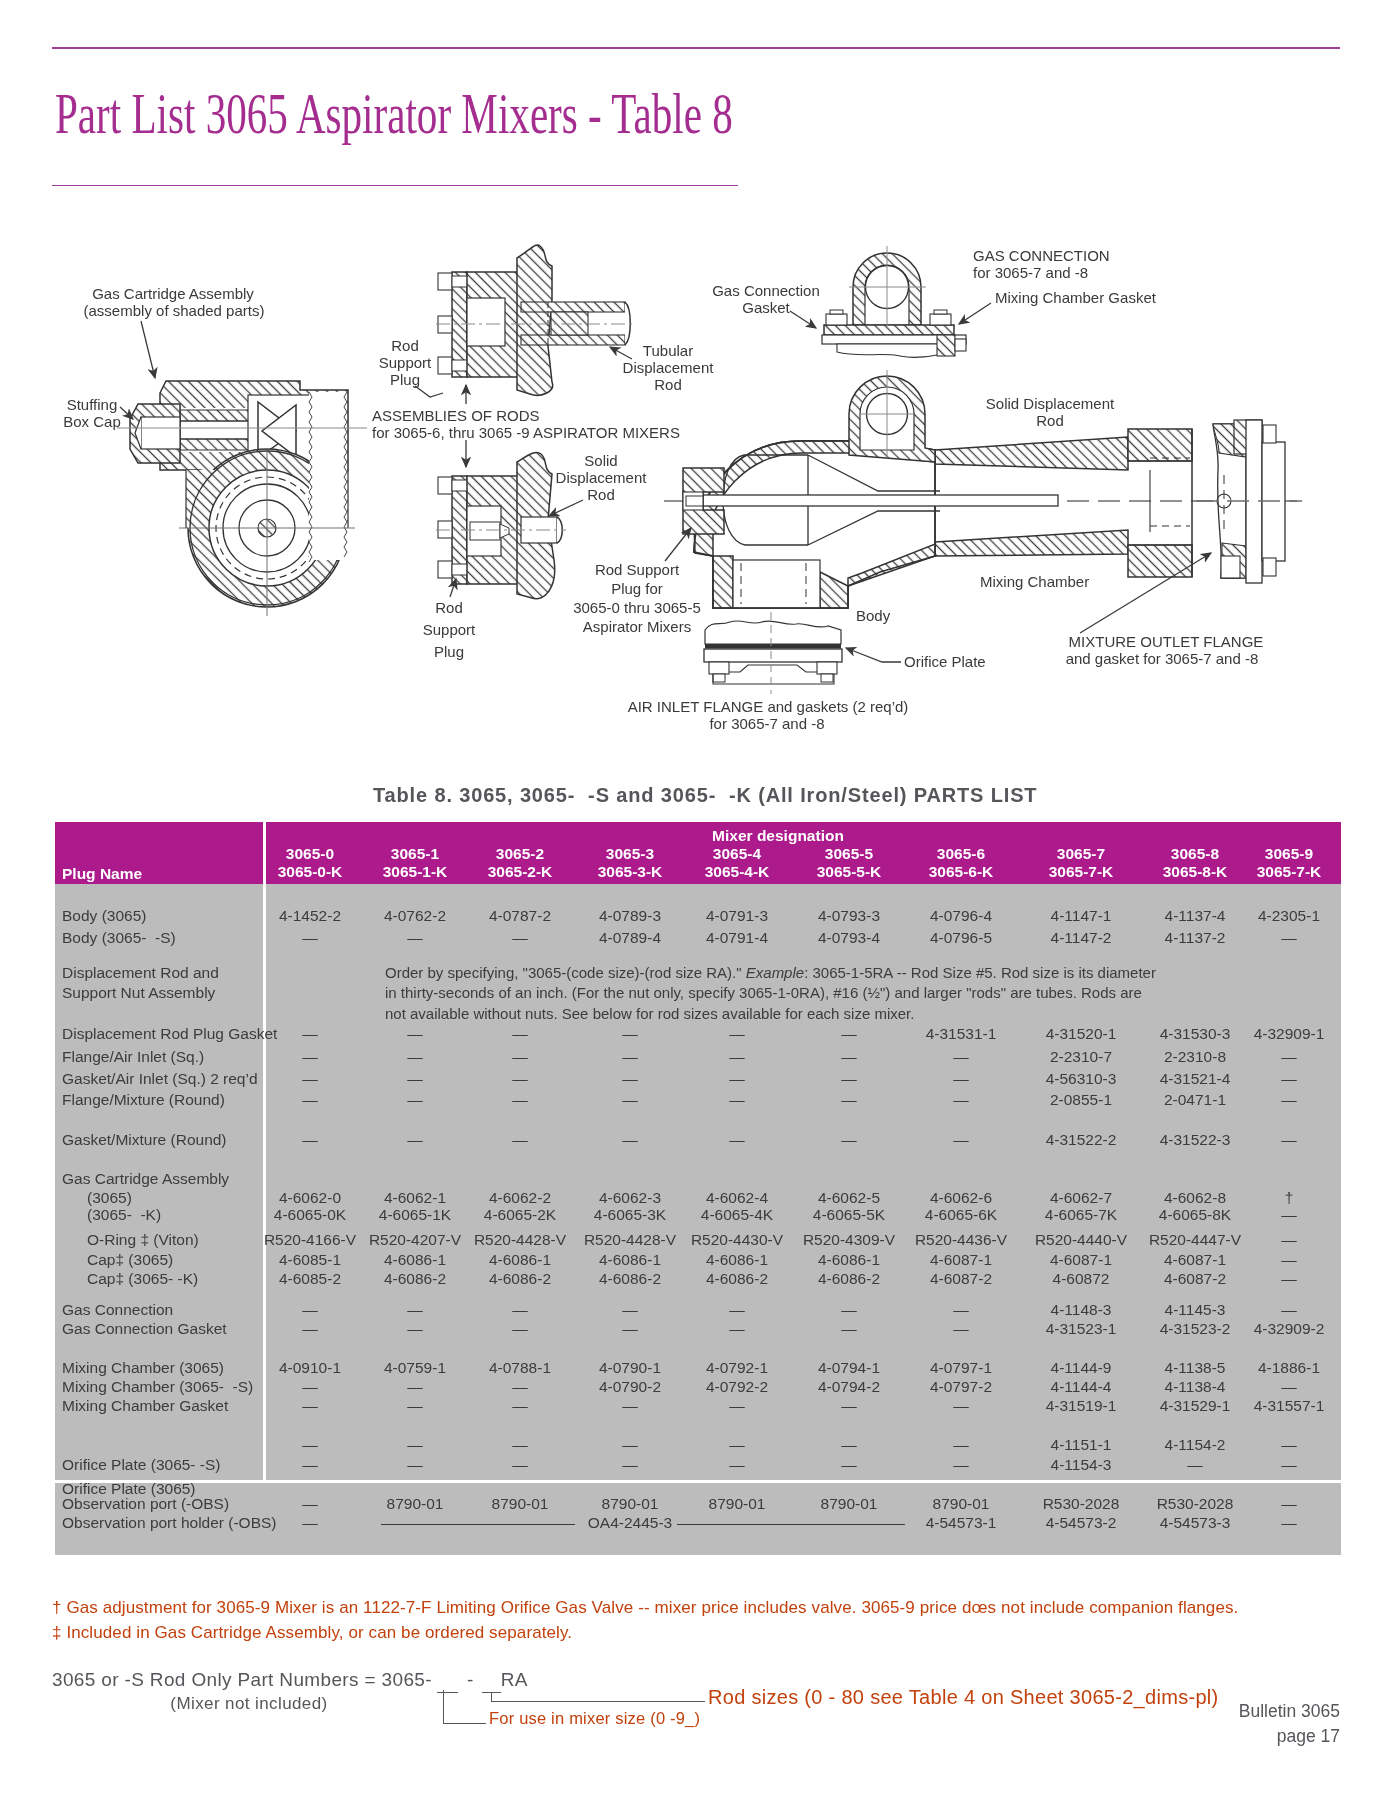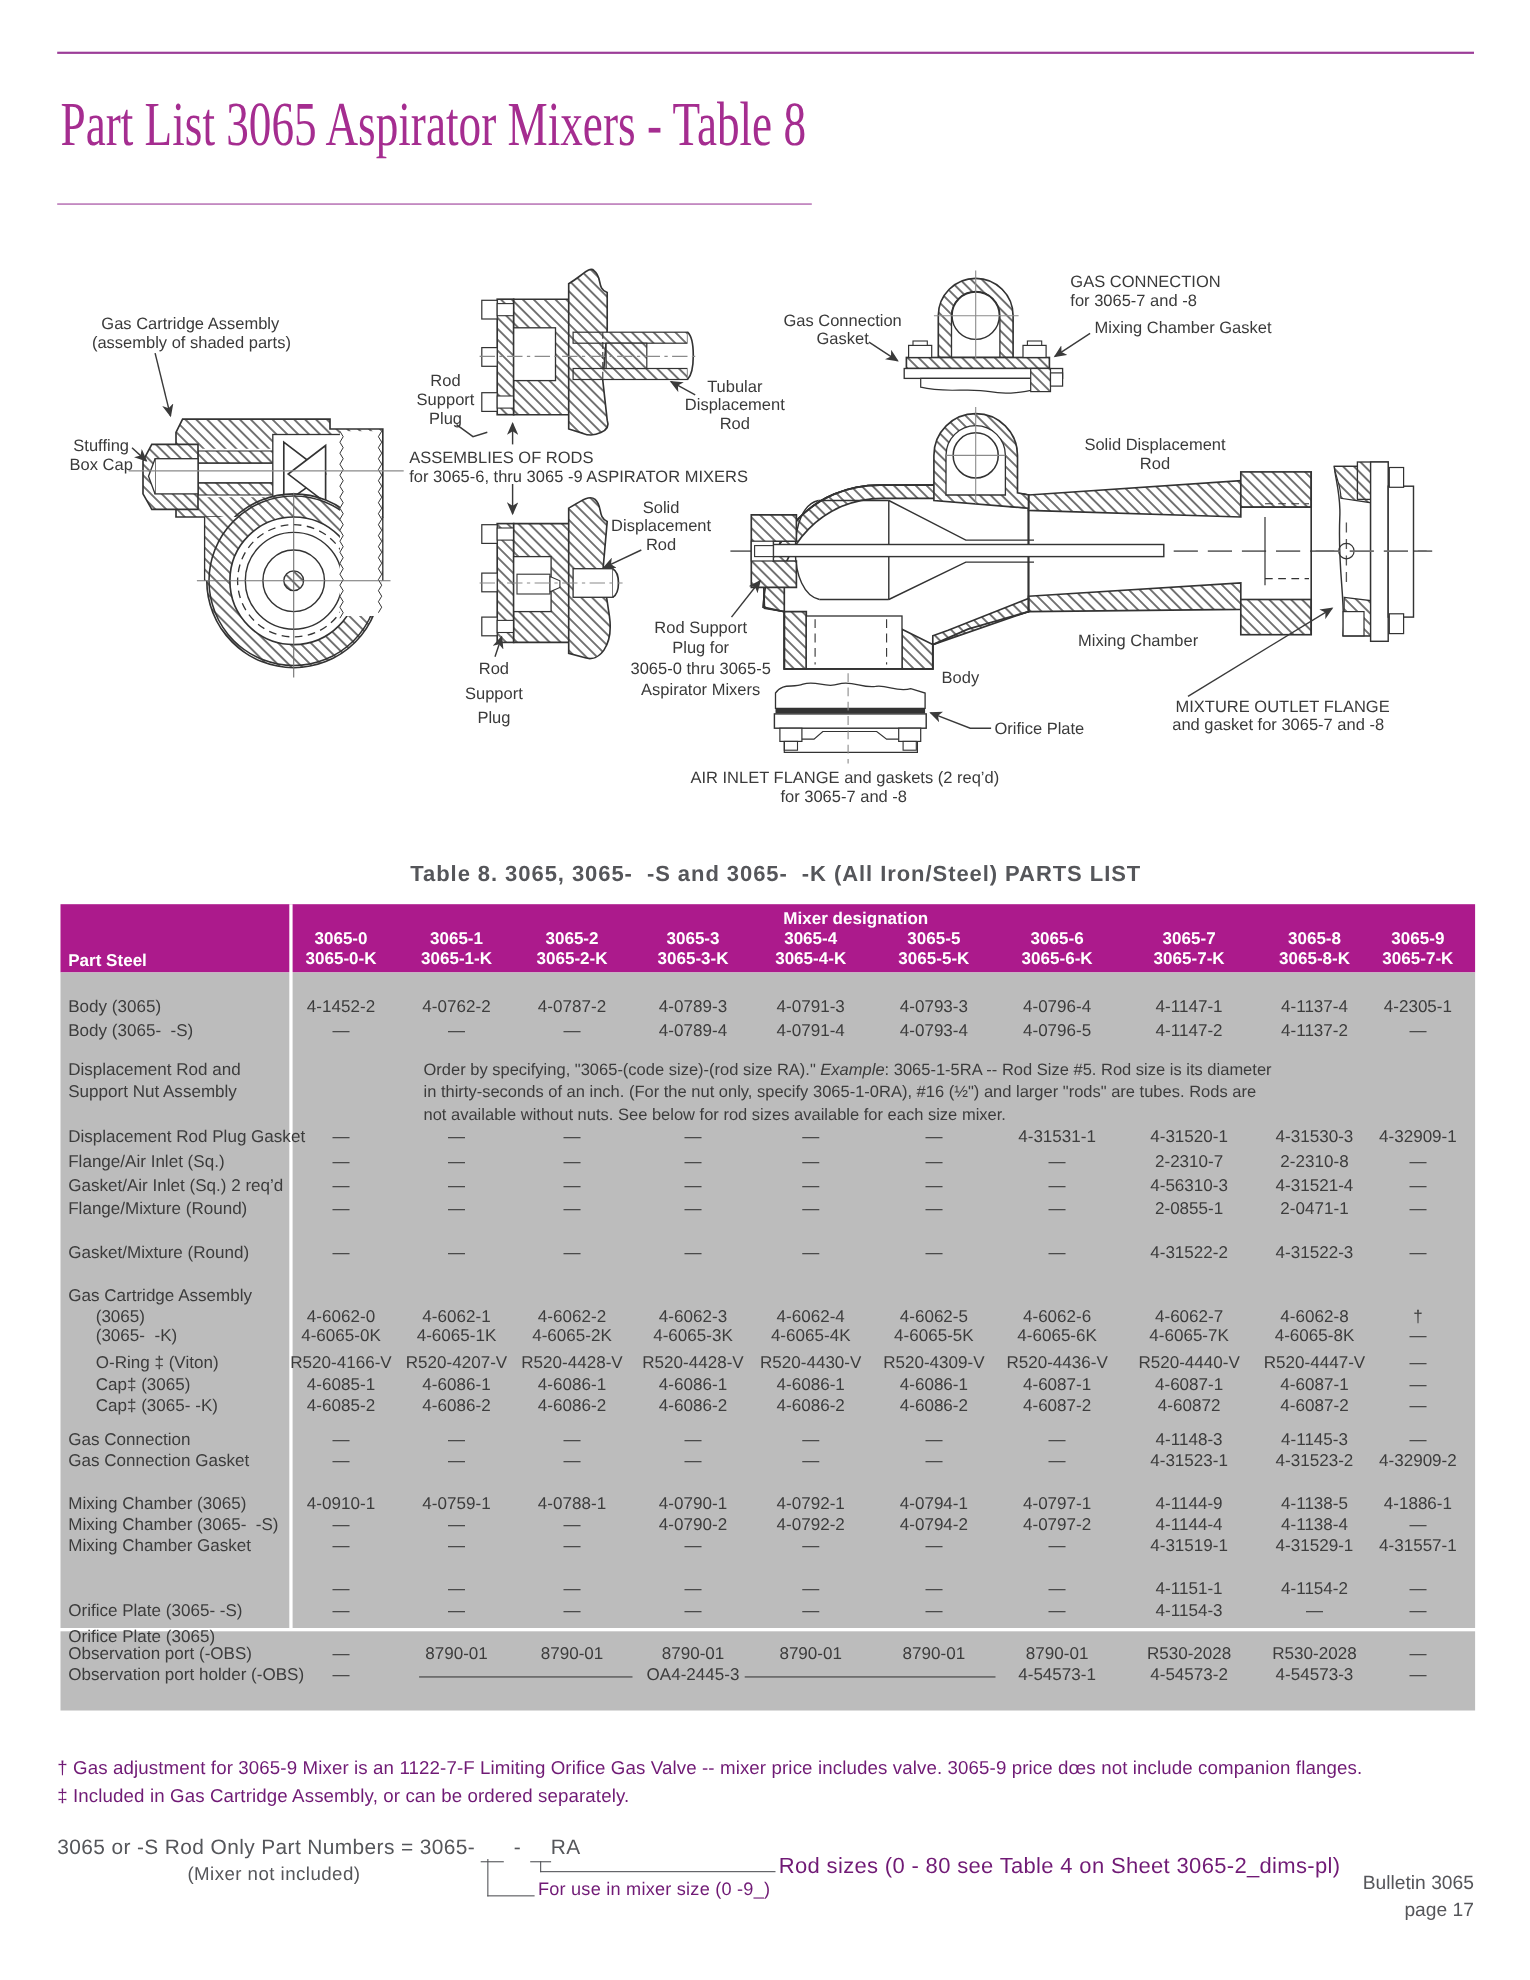--- a/index.html
+++ b/index.html
@@ -2,21 +2,21 @@
 <html><head><meta charset="utf-8">
 <style>
 html,body{margin:0;padding:0;background:#ffffff;}
 body{width:1391px;height:1800px;position:relative;font-family:"Liberation Sans",sans-serif;overflow:hidden;}
 .abs{position:absolute;}
 .c{position:absolute;text-align:center;font-size:15.5px;color:#3c3c3c;line-height:20px;height:20px;white-space:nowrap;}
 .pn{position:absolute;font-size:15.5px;color:#3c3c3c;line-height:20px;height:20px;white-space:nowrap;}
 .nt{position:absolute;font-size:15px;color:#3c3c3c;line-height:20px;height:20px;white-space:nowrap;}
 .hc{position:absolute;text-align:center;font-size:15.5px;font-weight:bold;color:#ffffff;line-height:17px;height:17px;white-space:nowrap;}
 .hl{position:absolute;border-top:1.5px solid #3c3c3c;height:0;}
-.ft{position:absolute;font-size:17px;color:#701a75;line-height:21px;white-space:nowrap;letter-spacing:0.1px;}
+.ft{position:absolute;font-size:17px;color:#c2410c;line-height:21px;white-space:nowrap;letter-spacing:0.1px;}
 </style></head>
 <body>
 <div class="abs" style="left:52px;top:47px;width:1288px;height:1.6px;background:#9c3d98"></div>
 <div class="abs" style="left:55px;top:83px;font-family:'Liberation Serif',serif;font-size:57px;line-height:1.1;color:#a52d90;white-space:nowrap;transform:scaleX(0.721);transform-origin:left top">Part List 3065 Aspirator Mixers - Table 8</div>
 <div class="abs" style="left:52px;top:185px;width:686px;height:1.2px;background:#9c3d98"></div>
 
 <svg class="abs" style="left:0;top:0" width="1391" height="780" viewBox="0 0 1391 780">
 <defs>
 <pattern id="h" width="7" height="7" patternUnits="userSpaceOnUse" patternTransform="rotate(-45)">
 <rect width="7" height="7" fill="#ffffff"></rect>
@@ -280,21 +280,21 @@
 <div class="hc" style="left:789px;top:845px;width:120px">3065-5</div>
 <div class="hc" style="left:789px;top:863px;width:120px">3065-5-K</div>
 <div class="hc" style="left:901px;top:845px;width:120px">3065-6</div>
 <div class="hc" style="left:901px;top:863px;width:120px">3065-6-K</div>
 <div class="hc" style="left:1021px;top:845px;width:120px">3065-7</div>
 <div class="hc" style="left:1021px;top:863px;width:120px">3065-7-K</div>
 <div class="hc" style="left:1135px;top:845px;width:120px">3065-8</div>
 <div class="hc" style="left:1135px;top:863px;width:120px">3065-8-K</div>
 <div class="hc" style="left:1229px;top:845px;width:120px">3065-9</div>
 <div class="hc" style="left:1229px;top:863px;width:120px">3065-7-K</div>
-<div class="hc" style="left:62px;top:865px;width:200px;text-align:left">Part Steel</div>
+<div class="hc" style="left:62px;top:865px;width:200px;text-align:left">Plug Name</div>
 <div class="pn" style="left:62px;top:906px">Body (3065)</div>
 <div class="c" style="left:254px;top:906px;width:112px">4-1452-2</div>
 <div class="c" style="left:359px;top:906px;width:112px">4-0762-2</div>
 <div class="c" style="left:464px;top:906px;width:112px">4-0787-2</div>
 <div class="c" style="left:574px;top:906px;width:112px">4-0789-3</div>
 <div class="c" style="left:681px;top:906px;width:112px">4-0791-3</div>
 <div class="c" style="left:793px;top:906px;width:112px">4-0793-3</div>
 <div class="c" style="left:905px;top:906px;width:112px">4-0796-4</div>
 <div class="c" style="left:1025px;top:906px;width:112px">4-1147-1</div>
 <div class="c" style="left:1139px;top:906px;width:112px">4-1137-4</div>

